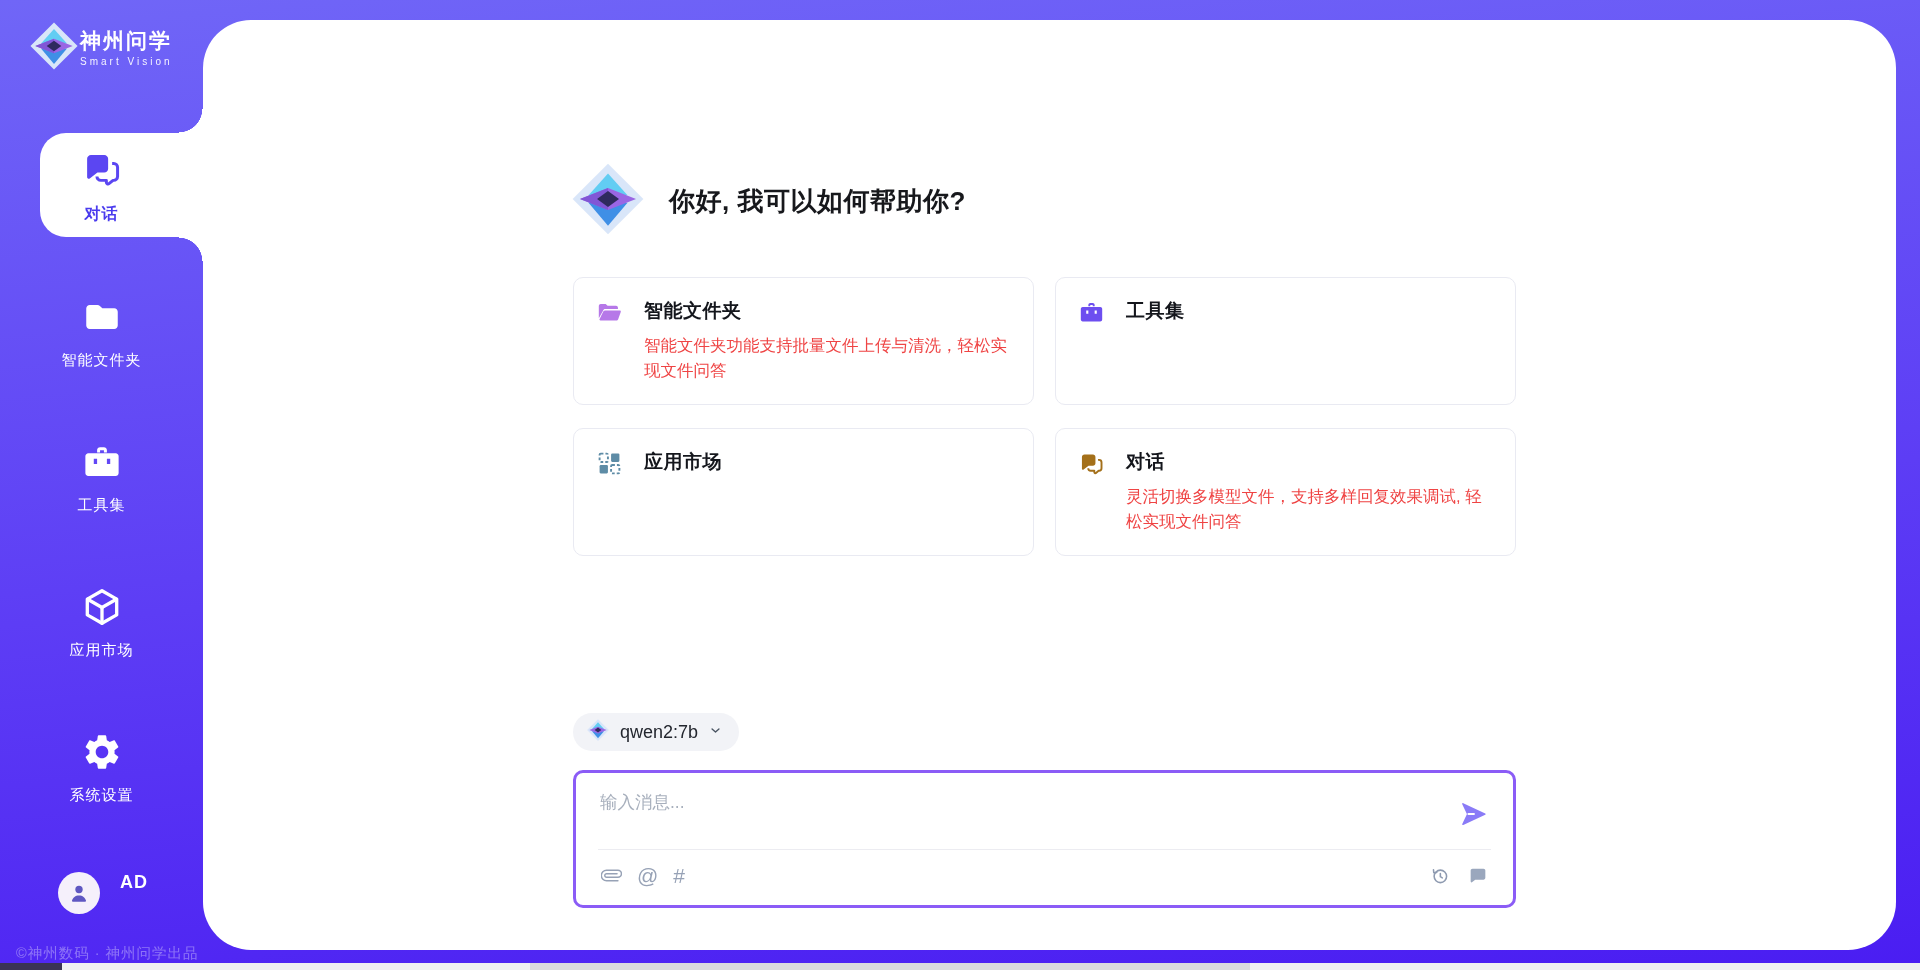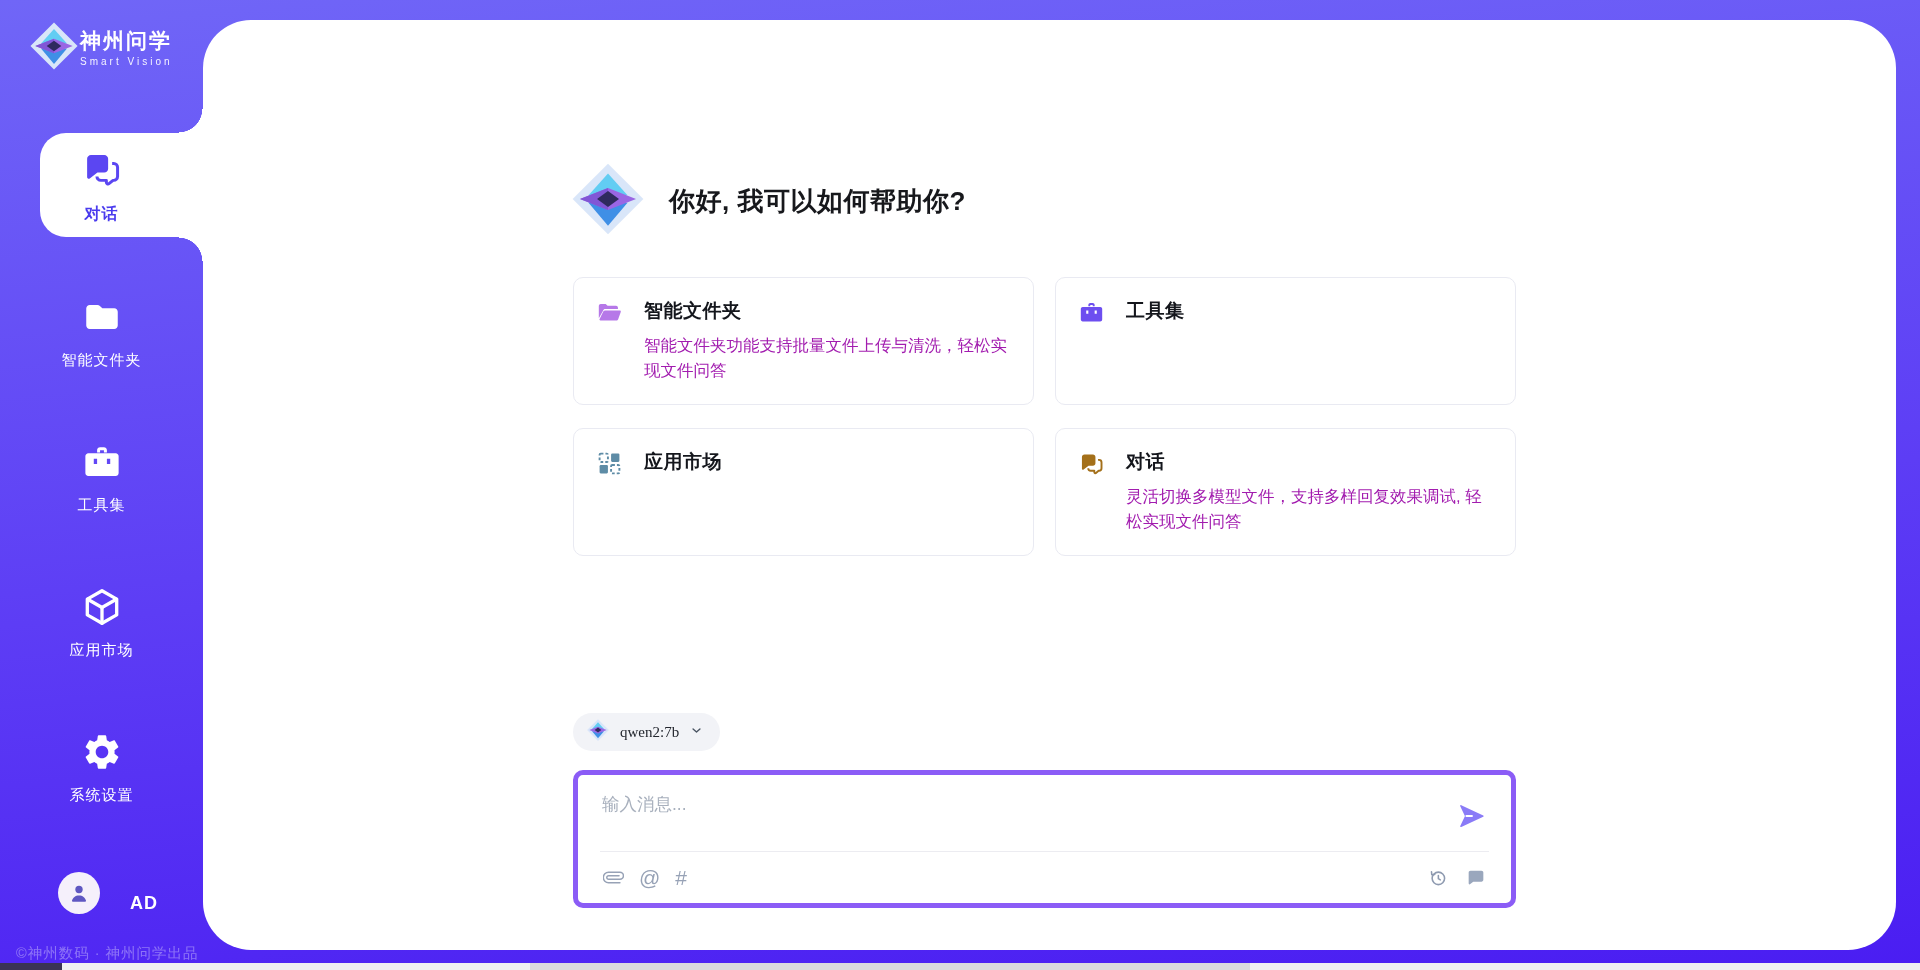--- a/index.html
+++ b/index.html
@@ -22,49 +22,49 @@
   .fillet.top    { top:109px; background:radial-gradient(circle at 0 0,    rgba(0,0,0,0) 23px, #fff 23.5px); }
   .fillet.bottom { top:237px; background:radial-gradient(circle at 0 100%, rgba(0,0,0,0) 23px, #fff 23.5px); }
 
   .nav-item { position:absolute; left:0; width:203px; display:flex; flex-direction:column;
               align-items:center; gap:9px; color:#fff; cursor:pointer; }
   .nav-item .nav-label { font-size:15px; letter-spacing:1px; }
   .nav-item.active { left:40px; top:133px; width:163px; height:104px; padding:15px 40px 0 0;
                      color:#4a3bee; gap:10px; }
   .nav-item.active .nav-label { font-weight:600; font-size:16px; }
 
-  .user-row { position:absolute; left:58px; top:872px; display:flex; align-items:flex-end; gap:30px; cursor:pointer; }
+  .user-row { position:absolute; left:58px; top:872px; display:flex; align-items:flex-start; gap:20px; cursor:pointer; }
   .user-avatar { width:42px; height:42px; border-radius:50%; background:#f5f0fb;
                  display:flex; align-items:center; justify-content:center; }
   .user-name { color:#fff; font-size:18px; font-weight:600; letter-spacing:1px; }
   .side-footer { position:absolute; left:16px; top:928px; font-size:14.5px;
                  color:rgba(255,255,255,.35); letter-spacing:1px; white-space:nowrap;margin-top:16px; }
 
   
   .panel { position:absolute; left:203px; top:20px; width:1693px; height:930px;
            background:#fff; border-radius:48px; }
 
   .greeting { position:absolute; left:366px; top:140px; display:flex; align-items:center; gap:22px; }
   .greeting-title { font-size:26px; font-weight:700; color:#17181c; letter-spacing:.5px; }
 
   .cards { position:absolute; left:370px; top:257px; display:grid;
            grid-template-columns:repeat(2,461px); gap:23px 21px; }
   .card { position:relative; height:128px; border:1px solid #e9eaf2; border-radius:10px;
           background:#fff; padding:20px 18px 0 70px; cursor:pointer; }
   .card-icon { position:absolute; left:22px; top:21px; }
   .card-title { font-size:19px; font-weight:700; color:#14161c; letter-spacing:.5px; }
-  .card-desc  { margin-top:9px; font-size:16.5px; color:#a21caf; line-height:1.5; }
+  .card-desc  { margin-top:9px; font-size:16.5px; color:#ef4444; line-height:1.5; }
 
   .model-pill { position:absolute; left:370px; top:693px; height:38px; padding:0 16px 0 13px;
                 display:inline-flex; align-items:center; gap:10px; background:#f2f3f7;
                 border-radius:20px; cursor:pointer; }
-  .model-name { font-size:15px; color:#23262e;font-family:Liberation Serif, serif; }
+  .model-name { font-size:18px; color:#23262e; }
 
   .composer { position:absolute; left:370px; top:750px; width:943px; height:138px;
-              border:5px solid #8b5cf6; border-radius:10px; background:#fff; }
+              border:3px solid #8b5cf6; border-radius:10px; background:#fff; }
   .composer textarea { position:absolute; left:0; top:0; width:850px; height:70px;
               border:none; outline:none; resize:none; background:transparent;
               padding:17px 0 0 24px; font-size:17.5px; color:#2a2e37;
               font-family:inherit; }
   .composer textarea::placeholder { color:#a8b0bd; }
   .send-btn { position:absolute; right:24px; top:26px; width:30px; height:30px;
               border:none; background:transparent; cursor:pointer; padding:0; }
   .composer-divider { position:absolute; left:22px; right:22px; top:76px; height:1px; background:#ececf1; }
   .tools-left  { position:absolute; left:25px;  top:92px; display:flex; align-items:center; gap:15px; }
   .tools-right { position:absolute; right:24px; top:92px; display:flex; align-items:center; gap:16px; }

